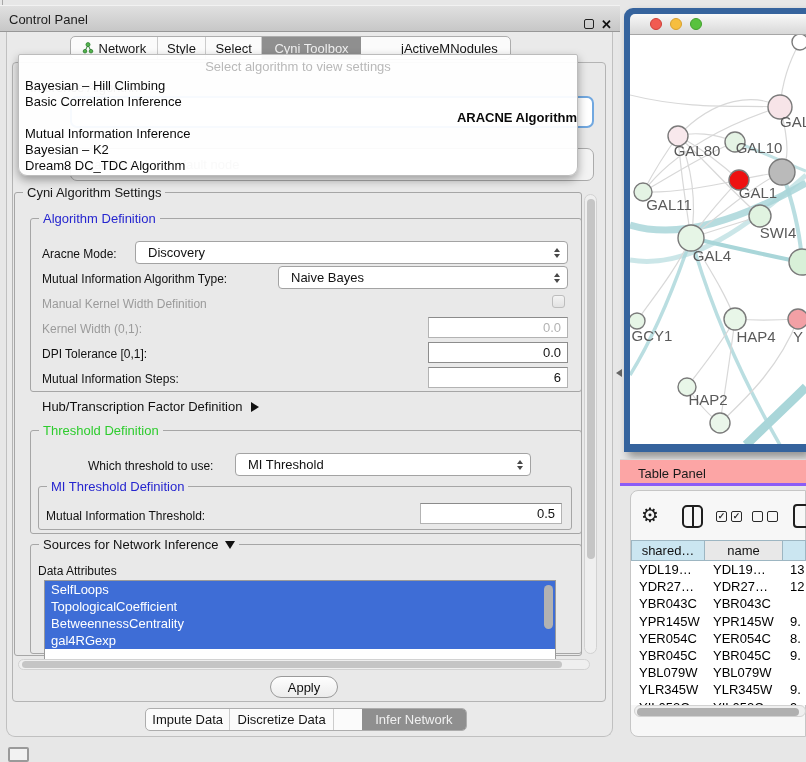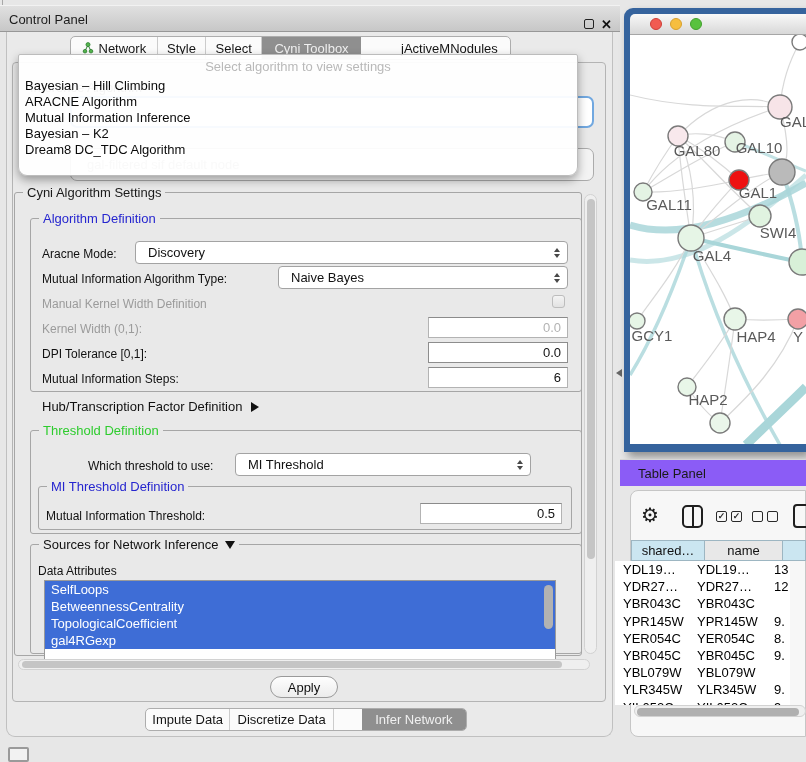--- a/index.html
+++ b/index.html
@@ -27,21 +27,21 @@
     gap:5px; border-right:1px solid #cccccc; height:100%; white-space:nowrap; }
   .tab:last-child { border-right:none;margin-left:28px; }
   .tab.sel { background:#8f8f8f; color:#f0f0f0; border-right:none; }
 
   
   .popup { left:18px; top:54px; width:560px; height:122px; background:rgba(255,255,255,0.94);
     border:1px solid #bcbcbc; border-radius:2px 2px 9px 9px;
     box-shadow:0 4px 10px rgba(0,0,0,0.35); z-index:60; overflow:hidden; }
   .popup-head { height:23px; line-height:23px; text-align:center; color:#b9b9b9; font-size:13px; }
   .popup-item { height:16px; line-height:16px; padding-left:6px; font-size:13px; color:#0a0a0a; white-space:nowrap; }
-  .popup-item.bold { font-weight:normal; }
+  .popup-item.bold { font-weight:bold;text-align:right; }
 
   
   .groupbox { position:absolute; border:1px solid #a6a6a6; border-radius:3px; }
   .legend { position:absolute; top:-8px; left:8px; background:#e9e9e9; padding:0 4px;
     font-size:13px; color:#1a1a1a; white-space:nowrap; display:flex; align-items:center; gap:6px;}
   .legend.blue { color:#2626cf; } .legend.green { color:#2ecc2e; }
   .flabel { position:absolute; font-size:12px; font-weight:normal; color:#111; white-space:nowrap; }
   .flabel.dis { color:#9b9b9b; }
   .combo { position:absolute; background:#fff; border:1px solid #a3a3a3; border-radius:4px;
     font-size:13px; color:#111; display:flex; align-items:center; padding-left:12px; }
@@ -71,28 +71,28 @@
     border-radius:11px; font-size:13px; color:#111; display:flex; align-items:center; justify-content:center; }
 
   
   .net-window { left:624px; top:8px; width:182px; height:444px; background:#35639d;
     border-radius:9px 0 0 0; box-shadow:4px 5px 9px rgba(0,0,0,0.38); }
   .net-titlebar { left:630px; top:14px; width:176px; height:21px;
     background:linear-gradient(#f8f8f8,#d8d8d8); border-bottom:1px solid #a6a6a6; border-radius:5px 0 0 0; }
   .tl { position:absolute; top:4px; width:12px; height:12px; border-radius:50%; }
   .net-canvas { left:630px; top:35px; width:176px; height:409px; background:#fff; }
 
-  .tablebar { left:620px; top:459px; width:186px; height:27px; background:#8b5cf6;
-    border-top:1px solid #d6d6d6; border-bottom:6px solid #8b5cf6; }
+  .tablebar { left:620px; top:459px; width:186px; height:27px; background:#fca5a5;
+    border-top:1px solid #d6d6d6; border-bottom:3px solid #8b5cf6; }
   .tablebar-label { left:638px; top:465px; font-size:13px; color:#1a1a1a; }
   .table-panel { left:630px; top:490px; width:176px; height:247px; background:#f7f7f7;
     border:1px solid #c6c6c6; border-radius:8px 0 0 8px; }
   .thead-cell { position:absolute; top:540px; height:21px; border:1px solid #9db6c2; font-size:13px;
     color:#111; display:flex; align-items:center; justify-content:center; background:#cbe6f1; overflow:hidden;}
-  .trows { left:615px; top:561px; width:175px; height:144px; background:#fff; overflow:hidden; }
+  .trows { left:631px; top:561px; width:175px; height:144px; background:#fff; overflow:hidden; }
   .trow { height:17.2px; display:flex; font-size:13px; color:#000; align-items:center; }
   .trow span { display:block; white-space:nowrap; overflow:hidden; }
   .tc1 { width:74px; padding-left:8px; } .tc2 { width:78px; padding-left:8px; } .tc3 { padding-left:7px; }
 
   .mini-box { width:11px; height:11px; border:1.6px solid #2a2a2a; border-radius:2px;
     font-size:9px; font-weight:bold; color:#2a2a2a; text-align:center; line-height:9px; }
   .icon-cols { width:21px; height:23px; border:2.4px solid #1f1f1f; border-radius:5px; position:relative; }
   .icon-cols::after { content:""; position:absolute; left:7.5px; top:0; bottom:0; width:2.4px; background:#1f1f1f; }
 
   svg text { font-family:"Liberation Sans", sans-serif; }
@@ -140,20 +140,21 @@
 <div class="abs" style="left:70px;top:96px;width:524px;height:32px;border:2px solid #71a8e0;border-radius:7px;background:#fff;"></div>
 <div class="abs" style="left:70px;top:148px;width:524px;height:33px;border:1px solid #ababab;border-radius:7px;background:#f3f3f3;
             font-size:13px;color:#9a9a9a;display:flex;align-items:center;padding-left:16px;">
   <span>gal-filtered sif default node</span>
 </div>
 
 <div class="abs popup">
   <div class="popup-head">Select algorithm to view settings</div>
   <div id="popup-list">
       <div class="popup-item">Bayesian – Hill Climbing</div>
+      <div class="popup-item">Basic Correlation Inference</div>
       <div class="popup-item bold">ARACNE Algorithm</div>
       <div class="popup-item">Mutual Information Inference</div>
       <div class="popup-item">Bayesian – K2</div>
       <div class="popup-item">Dream8 DC_TDC Algorithm</div>
     </div>
 </div>
 
 <div class="groupbox" style="left:14px;top:192px;width:568px;height:464px;">
   <div class="legend">Cyni Algorithm Settings</div>
 </div>
@@ -228,22 +229,22 @@
 
 <div class="groupbox" style="left:30px;top:544px;width:552px;height:110px;">
   <div class="legend" style="color:#111;">
     <span>Sources for Network Inference</span>
     <span class="tri-down"></span>
   </div>
 </div>
 <div class="flabel" style="left:38px;top:564px;">Data Attributes</div>
 <div class="attr-list" id="attr-list" style="left:44px;top:580px;width:512px;height:83px;">
     <div class="attr-item">SelfLoops</div>
+    <div class="attr-item">TopologicalCoefficient</div>
     <div class="attr-item">BetweennessCentrality</div>
-    <div class="attr-item">TopologicalCoefficient</div>
     <div class="attr-item">gal4RGexp</div>
   </div>
 <div class="thumb" style="left:544px;top:585px;width:9px;height:44px;background:#b2b2b2;"></div>
 
 <div class="htrack" style="left:18px;top:659px;width:572px;height:11px;">
   <div class="thumb" style="left:3px;top:1px;width:540px;height:7px;"></div>
 </div>
 
 <div class="btn" style="left:270px;top:676px;width:68px;height:22px;">
   <span>Apply</span>

